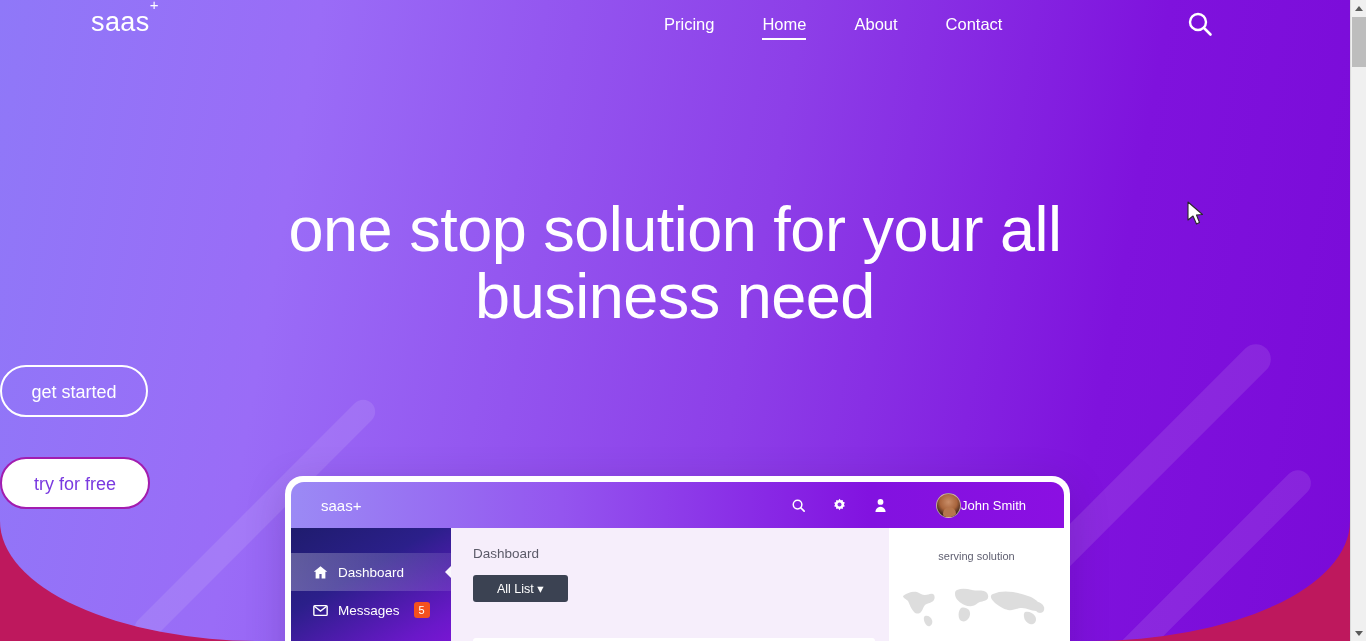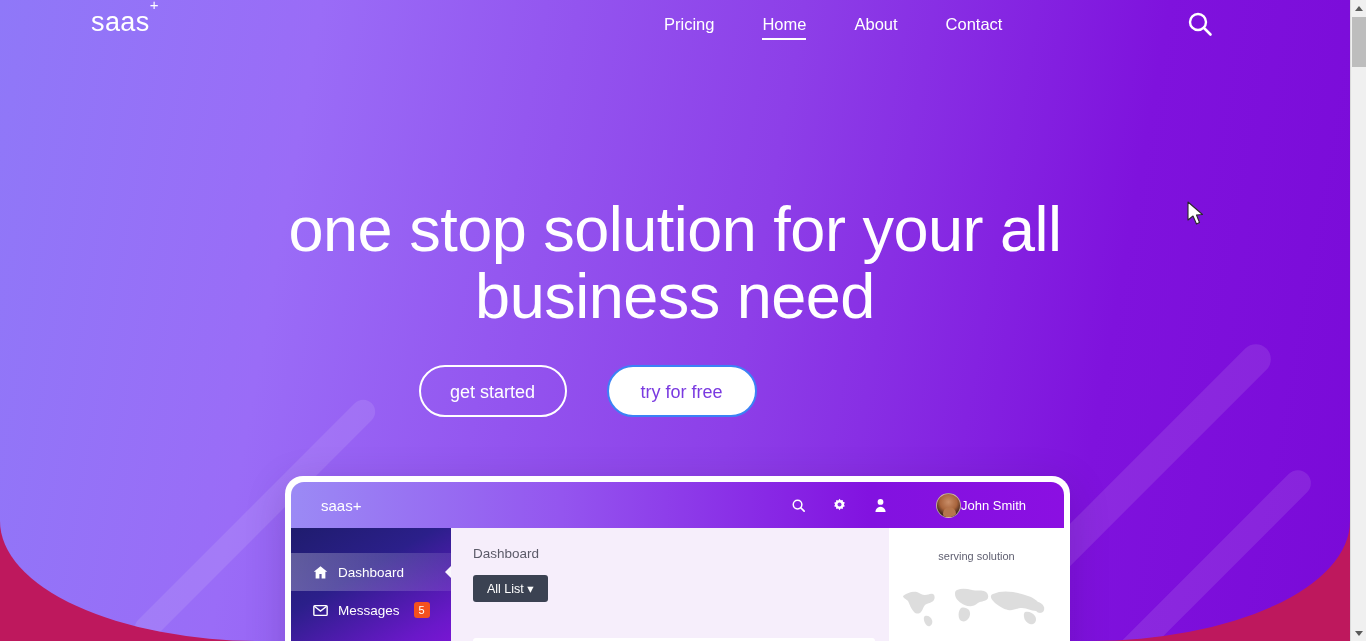--- a/index.html
+++ b/index.html
@@ -106,39 +106,40 @@
     letter-spacing: -0.5px;
   }
 
   .cta-row {
     position: absolute;
     left: 0; top: 365px;
     width: 1175px;
     display: flex;
     justify-content: center;
     gap: 40px;
+    flex-direction: column;
   }
   .btn {
     font-size: 18px;
     border-radius: 40px;
     height: 52px;
     line-height: 50px;
     text-align: center;
     cursor: pointer;
     white-space: nowrap;
   }
   .btn-outline {
     width: 148px;
     border: 2px solid #ffffff;
     color: #ffffff;
     background: transparent;
   }
   .btn-solid {
     width: 150px;
-    border: 2px solid #3b82f6;
+    border: 2px solid #a21caf;
     background: #ffffff;
     color: #7a3ae0;
   }
 
   
   .dash-frame {
     position: absolute;
     left: 285px; top: 476px;
     width: 785px; height: 200px;
     background: #ffffff;
@@ -250,21 +251,21 @@
     padding: 18px 0 0 22px;
     overflow: hidden;
   }
   .dash-title { color: #5b5a68; font-size: 13.5px; }
   .all-list {
     margin-top: 14px;
     display: inline-block;
     background: #3b4252;
     color: #ffffff;
     font-size: 12.5px;
-    padding: 6px 14px;
+    padding: 6px 24px;
     border-radius: 3px;
     cursor: pointer;
   }
   .chart-card {
     position: absolute;
     left: 22px; top: 110px;
     right: 14px;
     height: 90px;
     background: #ffffff;
     border-radius: 3px;

